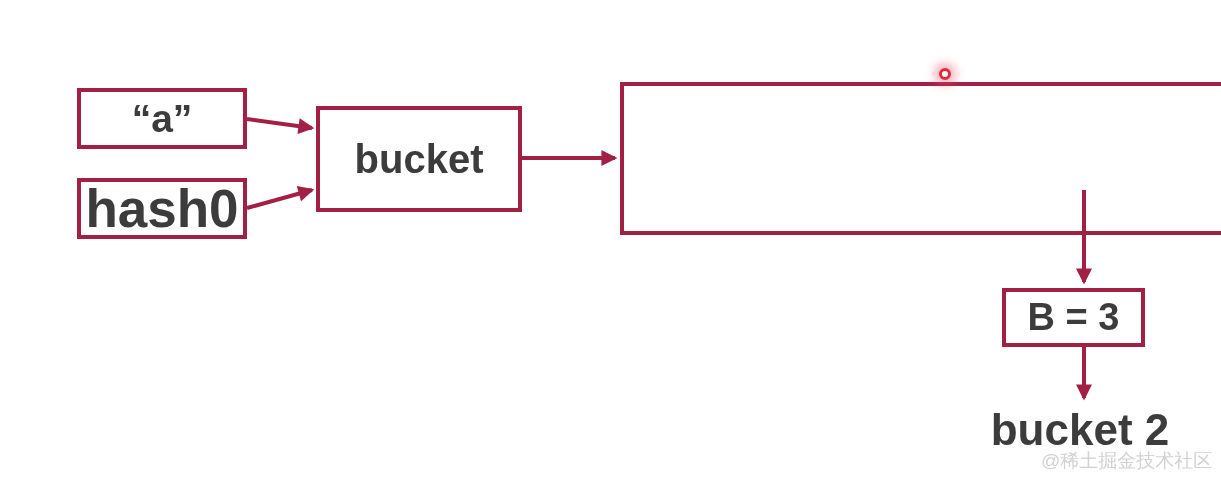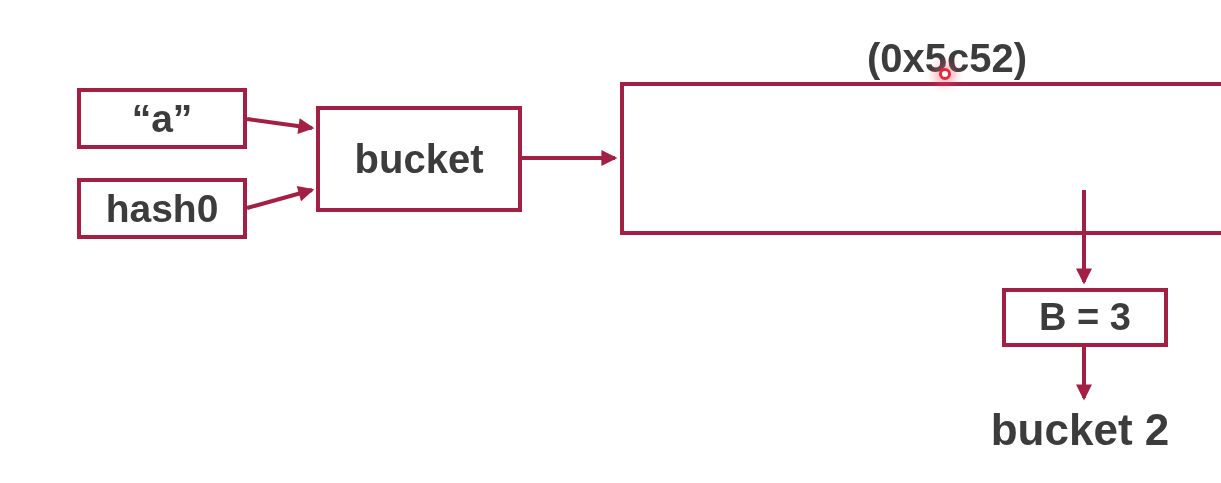--- a/index.html
+++ b/index.html
@@ -18,24 +18,24 @@
     border: 4px solid #a32045;
     background: #ffffff;
     display: flex;
     align-items: center;
     justify-content: center;
     font-weight: bold;
     color: #3c3c3c;
     z-index: 1;
   }
   #box-a      { left: 77px;  top: 88px;  width: 170px; height: 61px;  font-size: 39px; }
-  #box-hash0  { left: 77px;  top: 178px; width: 170px; height: 61px;  font-size: 39px; }
+  #box-hash0  { left: 77px;  top: 178px; width: 170px; height: 61px;  font-size: 53px; }
   #box-hasher { left: 316px; top: 106px; width: 206px; height: 106px; font-size: 40px; }
   #box-output { left: 620px; top: 82px;  width: 640px; height: 153px; }
-  #box-b      { left: 1002px; top: 288px; width: 166px; height: 59px; font-size: 38px; z-index: 2; }
+  #box-b      { left: 1002px; top: 288px; width: 143px; height: 59px; font-size: 38px; z-index: 2; }
 
   #hex-label {
     position: absolute;
     left: 947px; top: 36px;
     transform: translateX(-50%);
     font-size: 40px; font-weight: bold;
     white-space: nowrap;
     z-index: 2;
   }
   #binary {
@@ -100,31 +100,31 @@
   <div class="node" id="box-hash0">
     <span>hash0</span>
   </div>
 
   <div class="node" id="box-hasher">
     <span>bucket</span>
   </div>
 
   <div class="node" id="box-output"></div>
 
-  <div id="hex-label">(0x5c52)</div>
 
 
   <div class="node" id="box-b">
     <span>B = 3</span>
   </div>
 
   <div id="bucket-label">bucket 2</div>
 
   <div id="pointer-dot"></div>
 
+  <div id="watermark">@稀土掘金技术社区</div>
 
   <svg class="overlay" width="1221" height="483" viewBox="0 0 1221 483">
     <defs>
       <marker id="ah" viewBox="0 0 10 10" refX="8.5" refY="5" markerWidth="4.6" markerHeight="4" orient="auto">
         <path d="M0 0 L10 5 L0 10 z" fill="#a32045"></path>
       </marker>
     </defs>
     <path d="M247 119 L312 128" stroke="#a32045" stroke-width="4" fill="none" marker-end="url(#ah)"></path>
     <path d="M247 208 L312 190" stroke="#a32045" stroke-width="4" fill="none" marker-end="url(#ah)"></path>
     <path d="M522 158 L615 158" stroke="#a32045" stroke-width="4" fill="none" marker-end="url(#ah)"></path>

